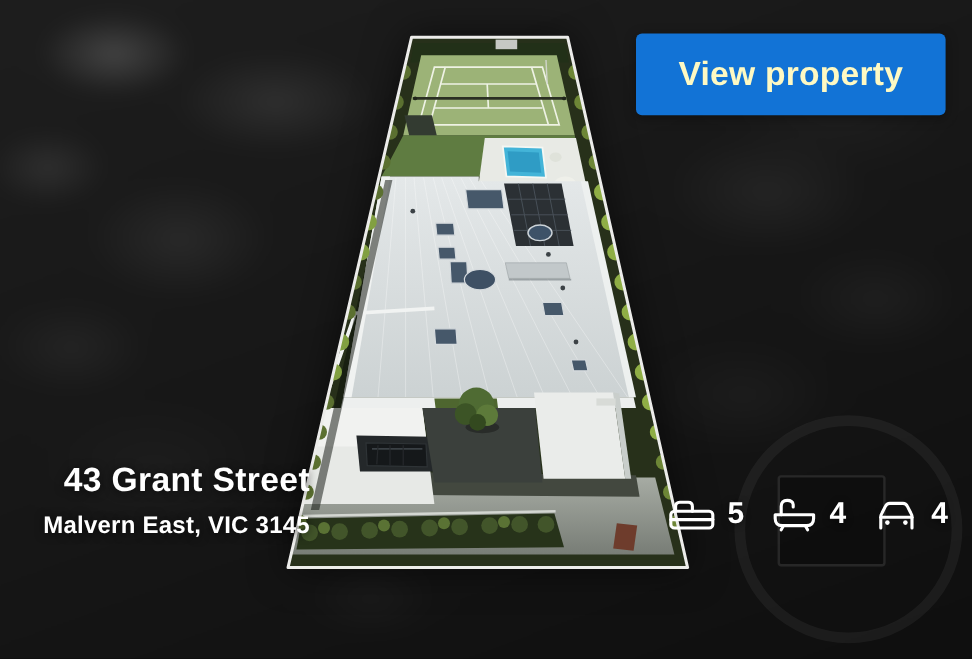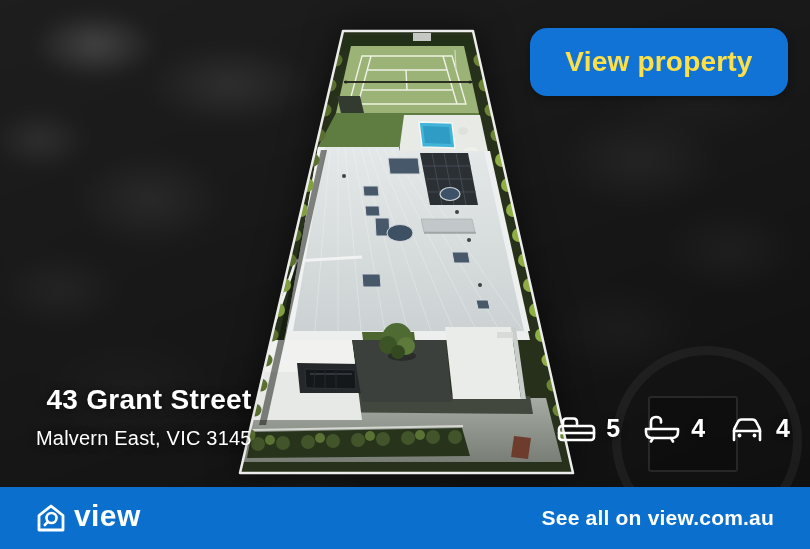--- a/index.html
+++ b/index.html
@@ -32,29 +32,29 @@
     border:9px solid rgba(255,255,255,.05);
   }
   .bg-square{
     position:absolute;left:648px;top:396px;width:86px;height:72px;
     background:rgba(0,0,0,.22);border:2px solid rgba(130,130,130,.22);border-radius:3px;
   }
   .property{position:absolute;left:0;top:0;filter:drop-shadow(0 0 16px rgba(0,0,0,.55));}
   
   .cta{
     position:absolute;right:22px;top:28px;width:258px;height:68px;
-    background:var(--accent-blue,#1273d6);border:none;border-radius:17px;
-    color:#fde047;font-family:inherit;font-size:28px;font-weight:700;letter-spacing:.2px;
+    background:var(--accent-blue,#1273d6);border:none;border-radius:5px;
+    color:#fef9c3;font-family:inherit;font-size:28px;font-weight:700;letter-spacing:.2px;
     cursor:pointer;box-shadow:0 2px 10px rgba(0,0,0,.35);
     display:flex;align-items:center;justify-content:center;
   }
   
   .address{position:absolute;left:36px;top:384px;color:#fff;text-shadow:0 1px 8px rgba(0,0,0,.65);text-align:right;}
   .addr1{font-size:28px;font-weight:800;letter-spacing:.3px;}
-  .addr2{font-size:20px;font-weight:400;margin-top:11px;letter-spacing:.2px;}
+  .addr2{font-size:20px;font-weight:700;margin-top:11px;letter-spacing:.2px;}
   
   .stats{position:absolute;right:20px;top:413px;display:flex;align-items:center;gap:22px;color:#fff;}
   .stat{display:flex;align-items:center;gap:9px;}
   .stat svg{display:block;}
   .stat .val{font-size:25px;font-weight:700;text-shadow:0 1px 6px rgba(0,0,0,.6);}
   
   .footer{
     position:absolute;left:0;bottom:0;width:810px;height:62px;
     background:var(--footer-blue,#0b70cd);
     display:flex;align-items:center;justify-content:space-between;
@@ -307,24 +307,13 @@
       <svg width="40" height="31" viewBox="0 0 40 31" fill="none" stroke="#fff" stroke-width="2.6" stroke-linecap="round" stroke-linejoin="round">
         <path d="M7,27 V18 q0,-2 1,-3.5 l2.8,-5.5 q1.2,-2.5 3.7,-2.5 h11 q2.5,0 3.7,2.5 l2.8,5.5 q1,1.5 1,3.5 v9"></path>
         <line x1="7" y1="18" x2="33" y2="18"></line>
         <circle cx="12.5" cy="22.5" r="1.9" fill="#fff" stroke="none"></circle>
         <circle cx="27.5" cy="22.5" r="1.9" fill="#fff" stroke="none"></circle>
       </svg>
       <span class="val">4</span>
     </div>
   </div>
 
-  <div class="footer">
-    <div class="logo">
-      <svg width="34" height="34" viewBox="0 0 34 34" fill="none" stroke="#fff" stroke-width="2.8" stroke-linecap="round" stroke-linejoin="round">
-        <path d="M5,14.5 L17,5 L29,14.5 V29 H5 Z"></path>
-        <circle cx="17.5" cy="17" r="5" stroke-width="2.6"></circle>
-        <line x1="13.8" y1="20.8" x2="10.8" y2="24" stroke-width="2.6"></line>
-      </svg>
-      <span class="logotext">view</span>
-    </div>
-    <div class="seeall">See all on view.com.au</div>
-  </div>
 </div>
 
 </body></html>

